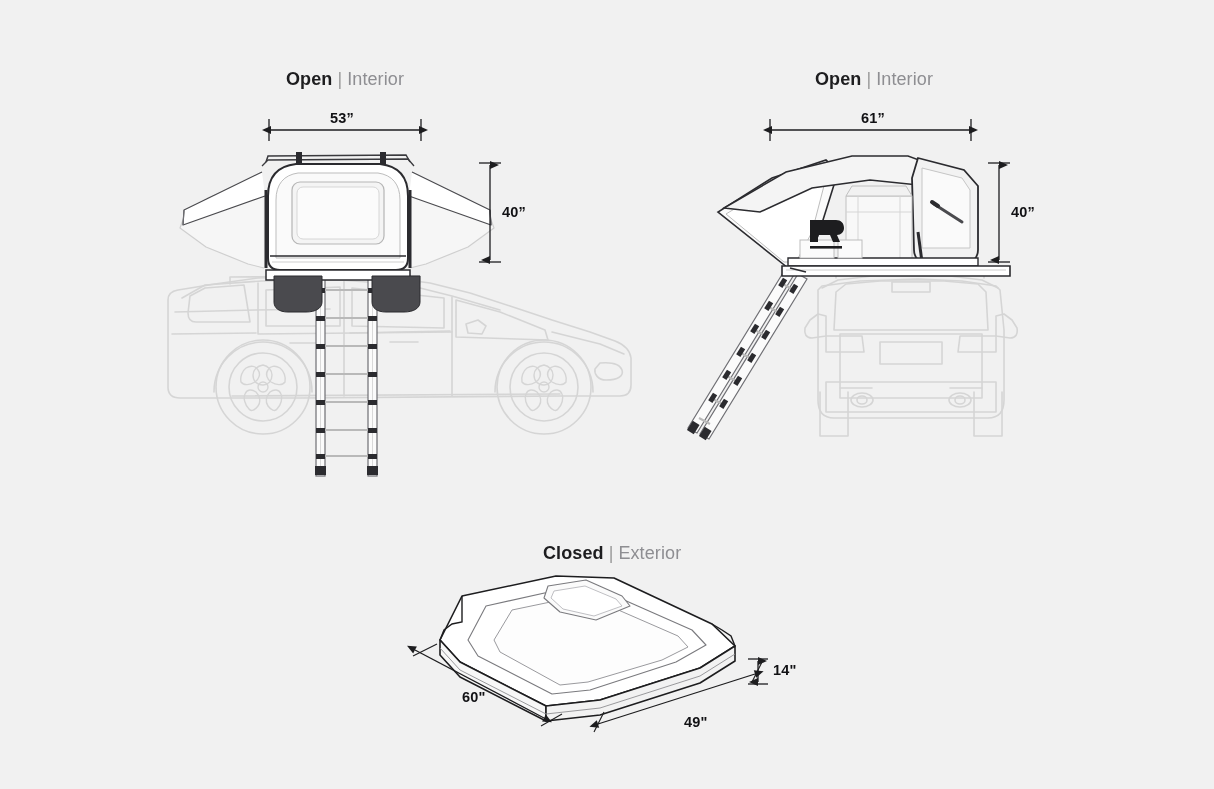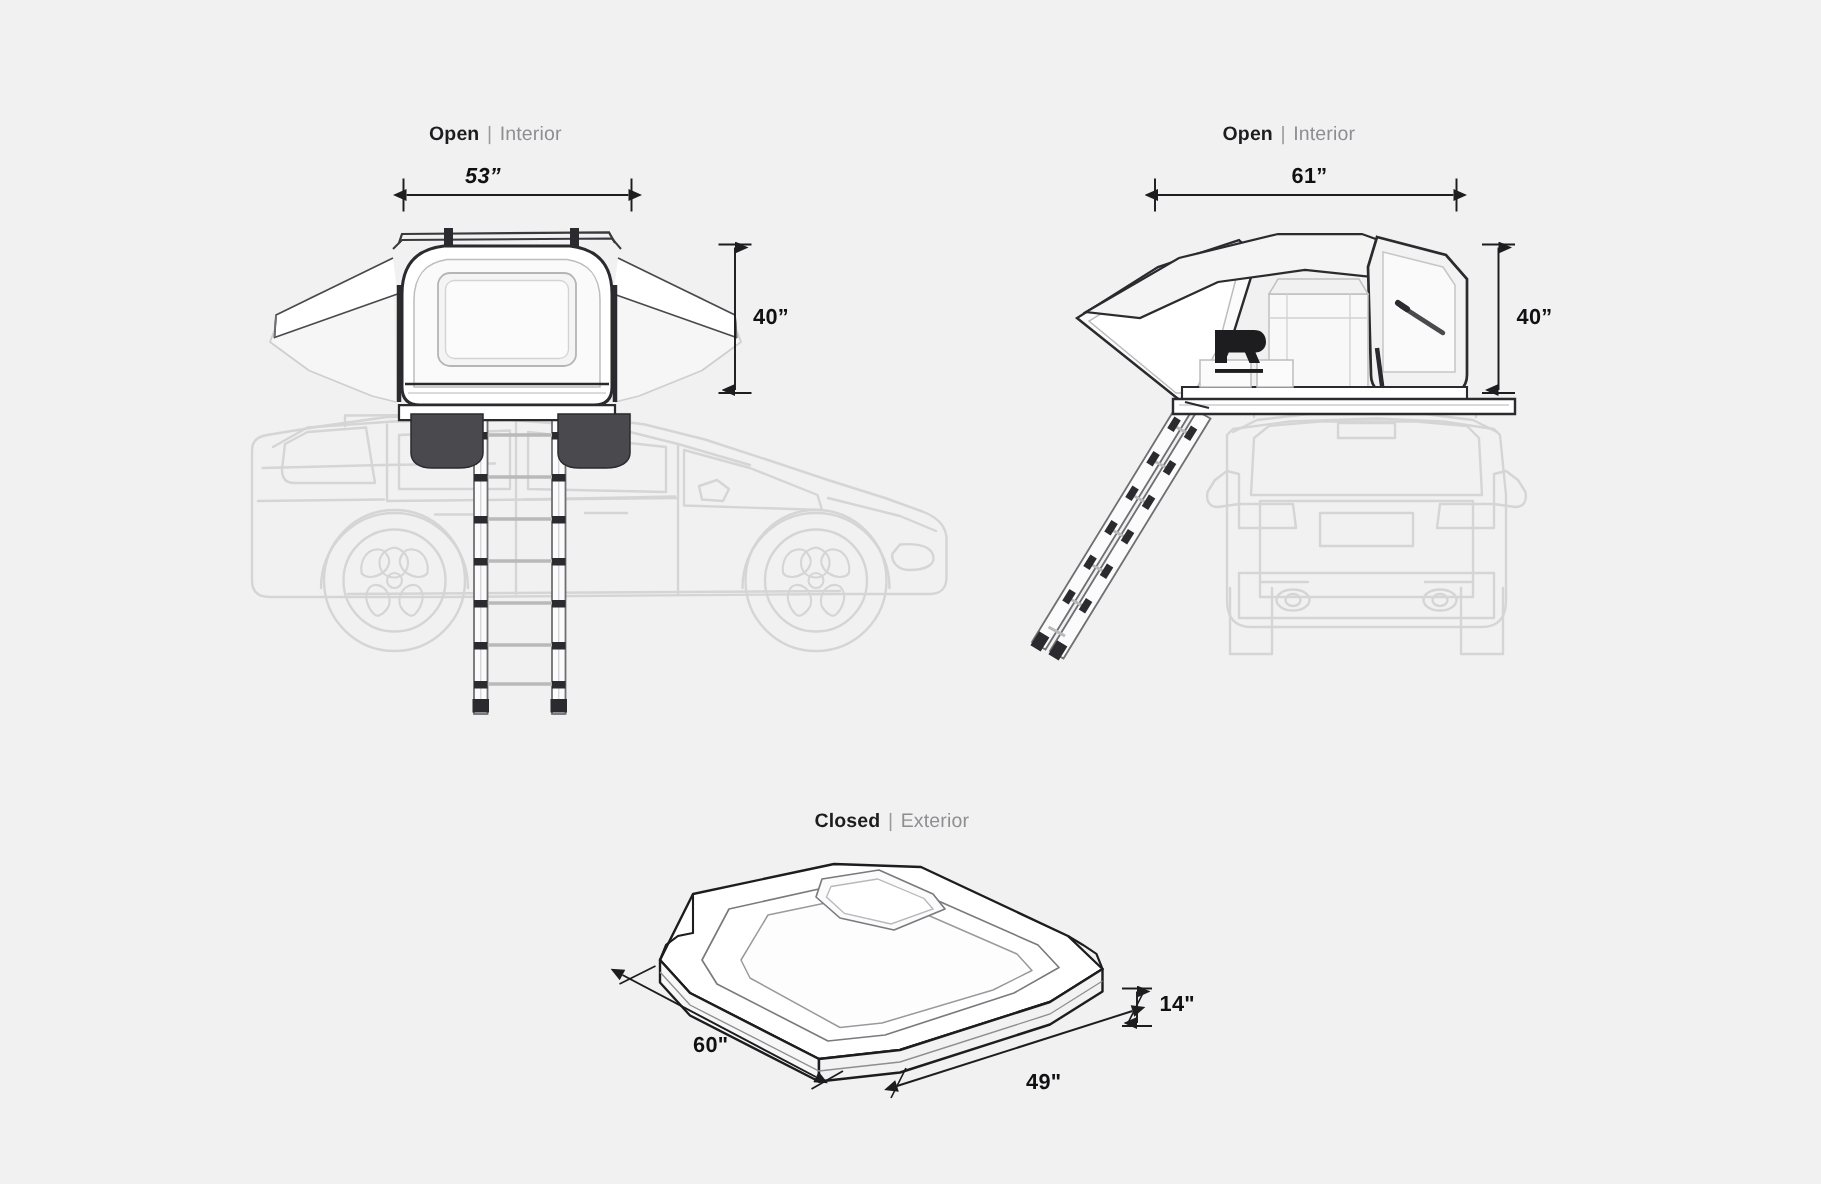--- a/index.html
+++ b/index.html
@@ -16,23 +16,22 @@
   }
   #stage {
     position: absolute;
     left: 0; top: 0;
     width: 1214px;
     height: 789px;
   }
   .view-label {
     position: absolute;
     white-space: nowrap;
-    font-size: 13px;
+    font-size: 18px;
     letter-spacing: 0.1px;
-    margin-top: 12px;
   }
   .view-label .state {
     font-weight: 700;
     color: #1d1d1f;
   }
   .view-label .sep {
     color: #9b9b9b;
     font-weight: 400;
     padding: 0 5px;
   }
@@ -62,25 +61,25 @@
 <div id="stage">
 
   <div class="view-label" style="left:286px; top:69px;">
     <span class="state">Open</span><span class="sep">|</span><span class="aspect">Interior</span>
   </div>
 
   <div class="view-label" style="left:815px; top:69px;">
     <span class="state">Open</span><span class="sep">|</span><span class="aspect">Interior</span>
   </div>
 
-  <div class="view-label" style="left:543px; top:527px;">
+  <div class="view-label" style="left:543px; top:543px;">
     <span class="state">Closed</span><span class="sep">|</span><span class="aspect">Exterior</span>
   </div>
 
-  <div class="dim-text" style="left:310px; top:110px;font-style:italic;">53”</div>
+  <div class="dim-text" style="left:330px; top:110px;">53”</div>
   <div class="dim-text" style="left:502px; top:204px;">40”</div>
 
   <div class="dim-text" style="left:861px; top:110px;">61”</div>
   <div class="dim-text" style="left:1011px; top:204px;">40”</div>
 
   <div class="dim-text" style="left:462px; top:689px;">60"</div>
   <div class="dim-text" style="left:684px; top:714px;">49"</div>
   <div class="dim-text" style="left:773px; top:662px;">14"</div>
 
   <svg class="art" viewBox="0 0 1214 789">

